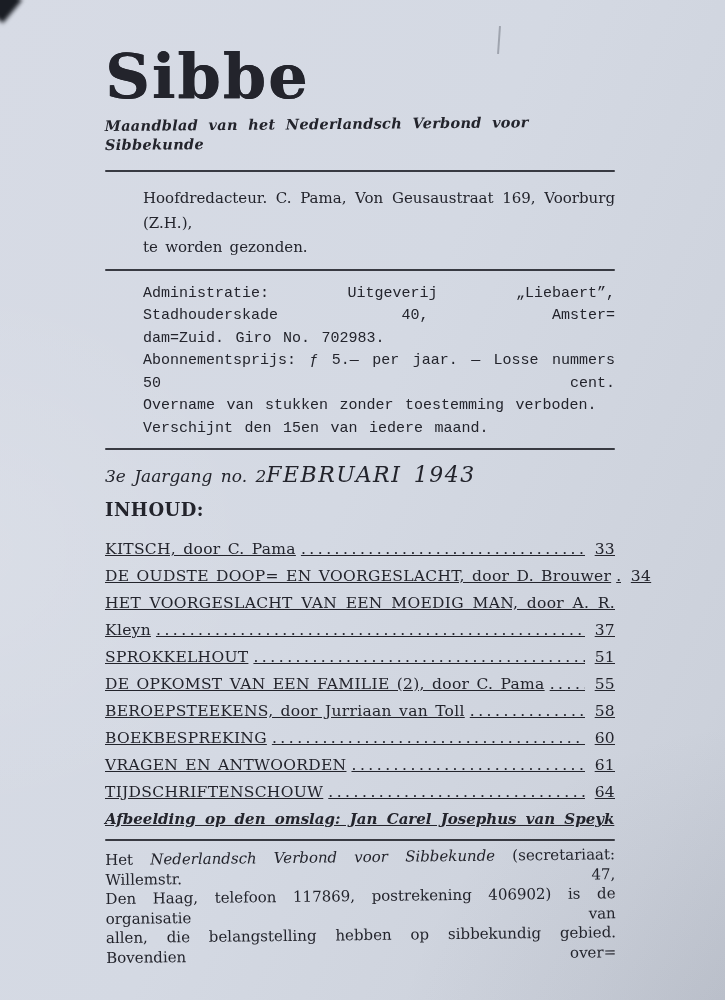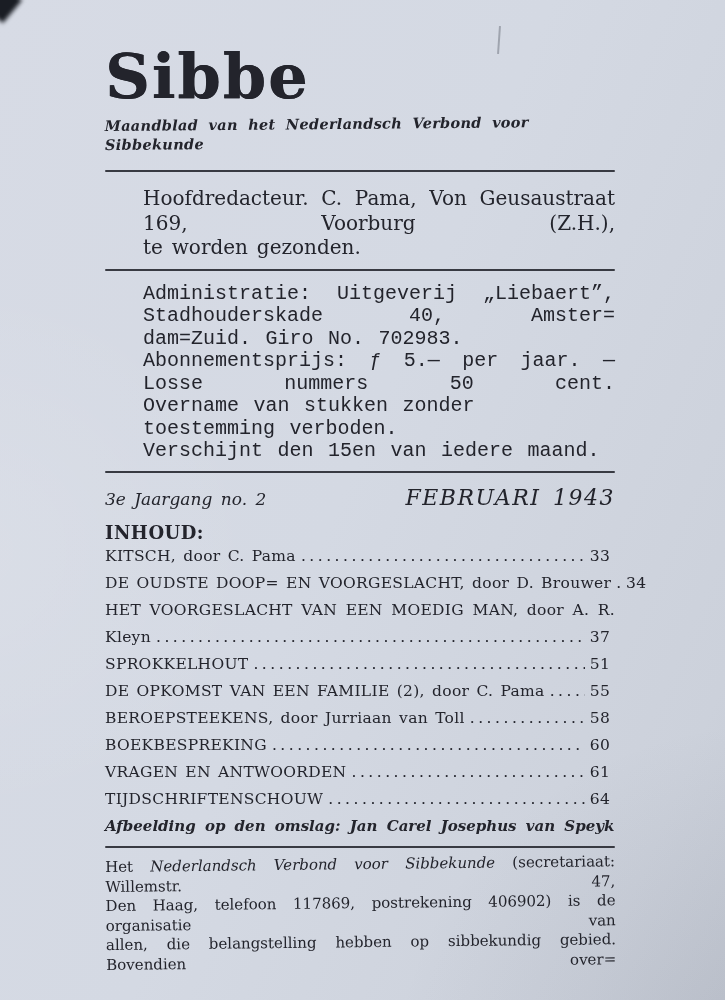--- a/index.html
+++ b/index.html
@@ -54,43 +54,43 @@
     text-shadow: 0.4px 0.4px 0 currentColor;
   }
   .masthead-subtitle {
     margin-top: 10px;
     font-size: 14.5px; line-height: 19px;
     font-weight: bold; font-style: italic;
     word-spacing: 5px; letter-spacing: 0.3px;
     transform: rotate(-0.5deg); transform-origin: left bottom;
   }
 
-  .block { padding-left: 38px; font-size: 20px; word-spacing: 2.5px; }
+  .block { padding-left: 38px; font-size: 15px; word-spacing: 2.5px; }
   .editor-block { margin-top: 14px; line-height: 24.5px; }
   .admin-block  { margin-top: 12px; line-height: 22.5px; font-family: Liberation Mono, monospace; }
   .jline { text-align: justify; text-align-last: justify; }
 
   .issue-row {
     margin-top: 12px;
-    display: flex; justify-content: space-between; align-items: baseline;
+    display: flex; align-items: baseline;
   }
   .issue-volume { font-style: italic; font-size: 17px; word-spacing: 3px; }
   .issue-date   { font-style: italic; font-size: 22px; letter-spacing: 1.5px; word-spacing: 4px; }
 
   .toc-heading { margin-top: 12px; font-weight: bold; font-size: 18px; letter-spacing: 0.5px; }
-  .toc { margin-top: 0; font-size: 15.5px; }
+  .toc { margin-top: 16px; font-size: 15.5px; text-decoration: underline; }
   .toc-row { display: flex; line-height: 27px; word-spacing: 2px; letter-spacing: 0.3px; }
   .toc-label { white-space: nowrap; }
   .toc-wrap-line { line-height: 27px; word-spacing: 2px; letter-spacing: 0.3px; }
   .leader { flex: 1; overflow: hidden; white-space: nowrap; padding: 0 5px; }
   .leader::after {
     content: "....................................................................................................";
     letter-spacing: 3.5px;
   }
-  .toc-page { width: 30px; text-align: center; flex: none; }
+  .toc-page { width: 30px; text-align: right; flex: none; }
   .cover-note {
     line-height: 27px;
     font-style: italic; font-weight: bold;
     font-size: 15px; word-spacing: 4px;
   }
 
   .about-block {
     margin-top: 10px;
     font-size: 15px; line-height: 19.5px;
     word-spacing: 2.5px;

